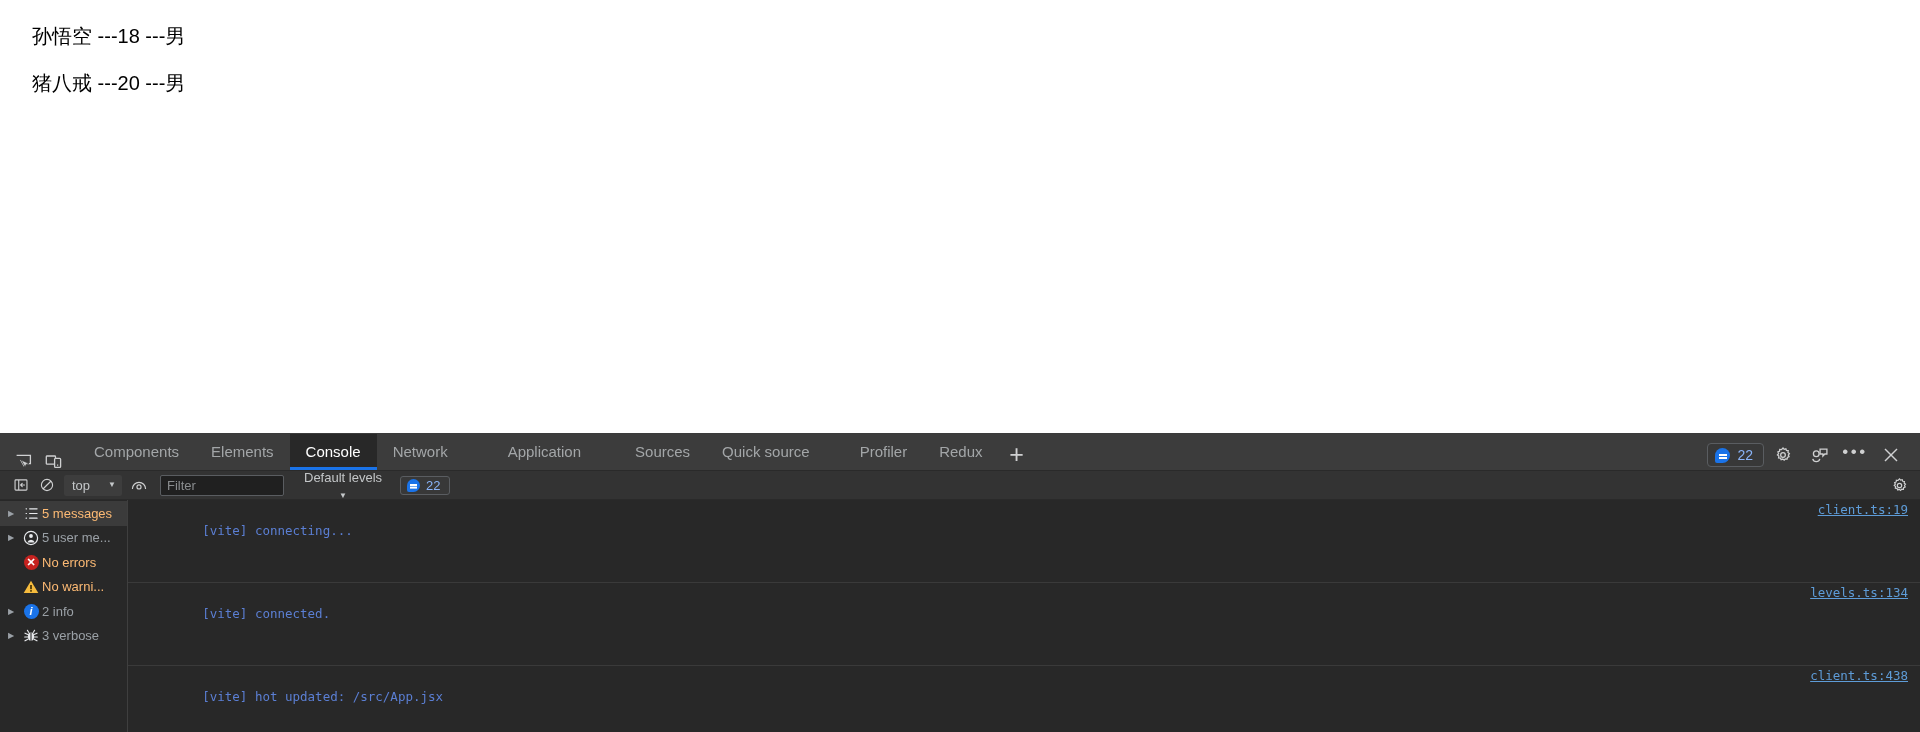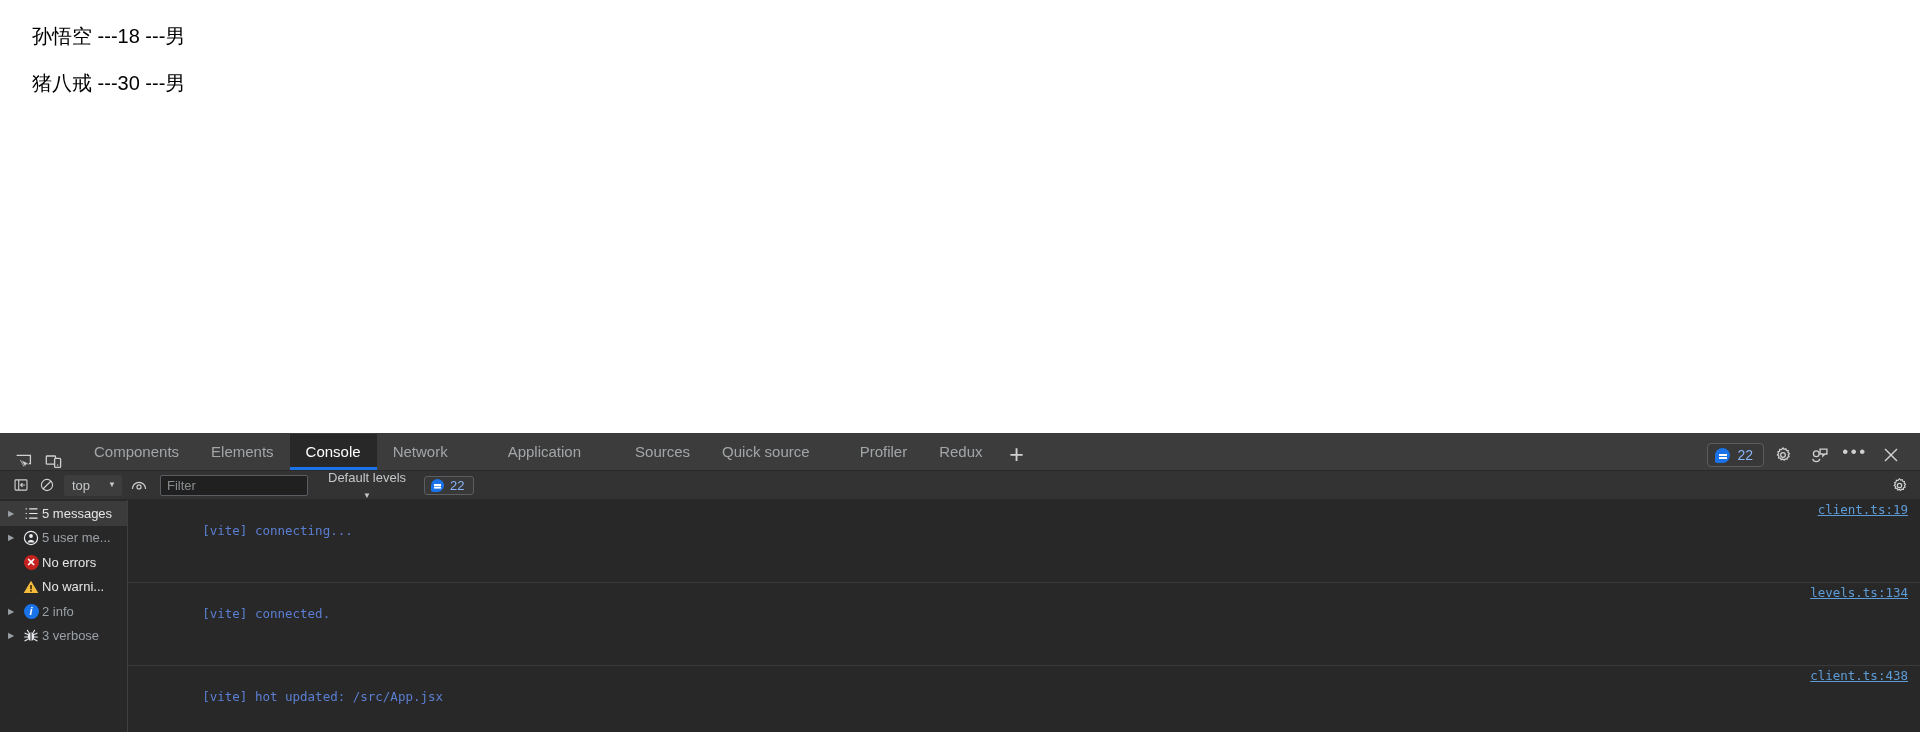--- a/index.html
+++ b/index.html
@@ -161,21 +161,21 @@
     border-radius: 2px;
     height: 21px;
     padding: 0 6px 0 8px;
     margin-left: 4px;
     cursor: pointer;
   }
   .ctx-select .lbl { font-size: 13px; color: #c4c7c9; }
   .caret { font-size: 8px; color: #c4c7c9; line-height: 1; }
   .filter-input {
     margin-left: 8px;
-    width: 148px; height: 21px;
+    width: 124px; height: 21px;
     background: #202020;
     border: 1px solid #5a5d61;
     border-radius: 2px;
     color: #c4c7c9;
     font-size: 13px;
     font-family: "Liberation Sans", sans-serif;
     padding: 0 6px;
     outline: none;
   }
   .filter-input::placeholder { color: #8a8d8f; }
@@ -245,21 +245,21 @@
   .side-row .sicon {
     width: 22px;
     flex: 0 0 22px;
     display: flex; align-items: center; justify-content: center;
   }
   .side-row .slabel {
     overflow: hidden;
     text-overflow: ellipsis;
     white-space: nowrap;
   }
-  .side-row.strong .slabel { color: #e5e5e5; }
+  .side-row.strong .slabel { color: #fdba74; }
 
   
   .dot {
     width: 15px; height: 15px; border-radius: 50%;
     display: flex; align-items: center; justify-content: center;
     font-size: 11px; color: #fff; font-weight: bold;
     font-family: "Liberation Sans", sans-serif;
   }
   .dot.err { background: #c5221f; }
   .dot.info { background: #1a73e8; font-style: italic; font-weight: bold; }
@@ -291,21 +291,21 @@
     font-family: "DejaVu Sans Mono", monospace;
     font-size: 12.5px;
   }
   .vite { color: #5b7fd4; }
 </style>
 </head>
 <body>
 
 <div id="page-viewport">
   <div class="page-line l1">孙悟空 ---18 ---男</div>
-  <div class="page-line l2">猪八戒 ---30 ---男</div>
+  <div class="page-line l2">猪八戒 ---20 ---男</div>
 </div>
 
 <div id="devtools">
 
   <div id="tabstrip">
 
     <div class="tool-btn first">
       <svg width="17" height="17" viewBox="0 0 17 17" fill="none" stroke="#cfd0d1" stroke-width="1.3">
         <path d="M1.6 2.4h13.8v8.2H8.6"></path>
         <path d="M7.4 6.4l5.1 8.9 1.3-3.5 3.4-1.3z" fill="#cfd0d1" stroke="none" transform="translate(-2.5,0.2) scale(0.78) translate(2,2)"></path>

